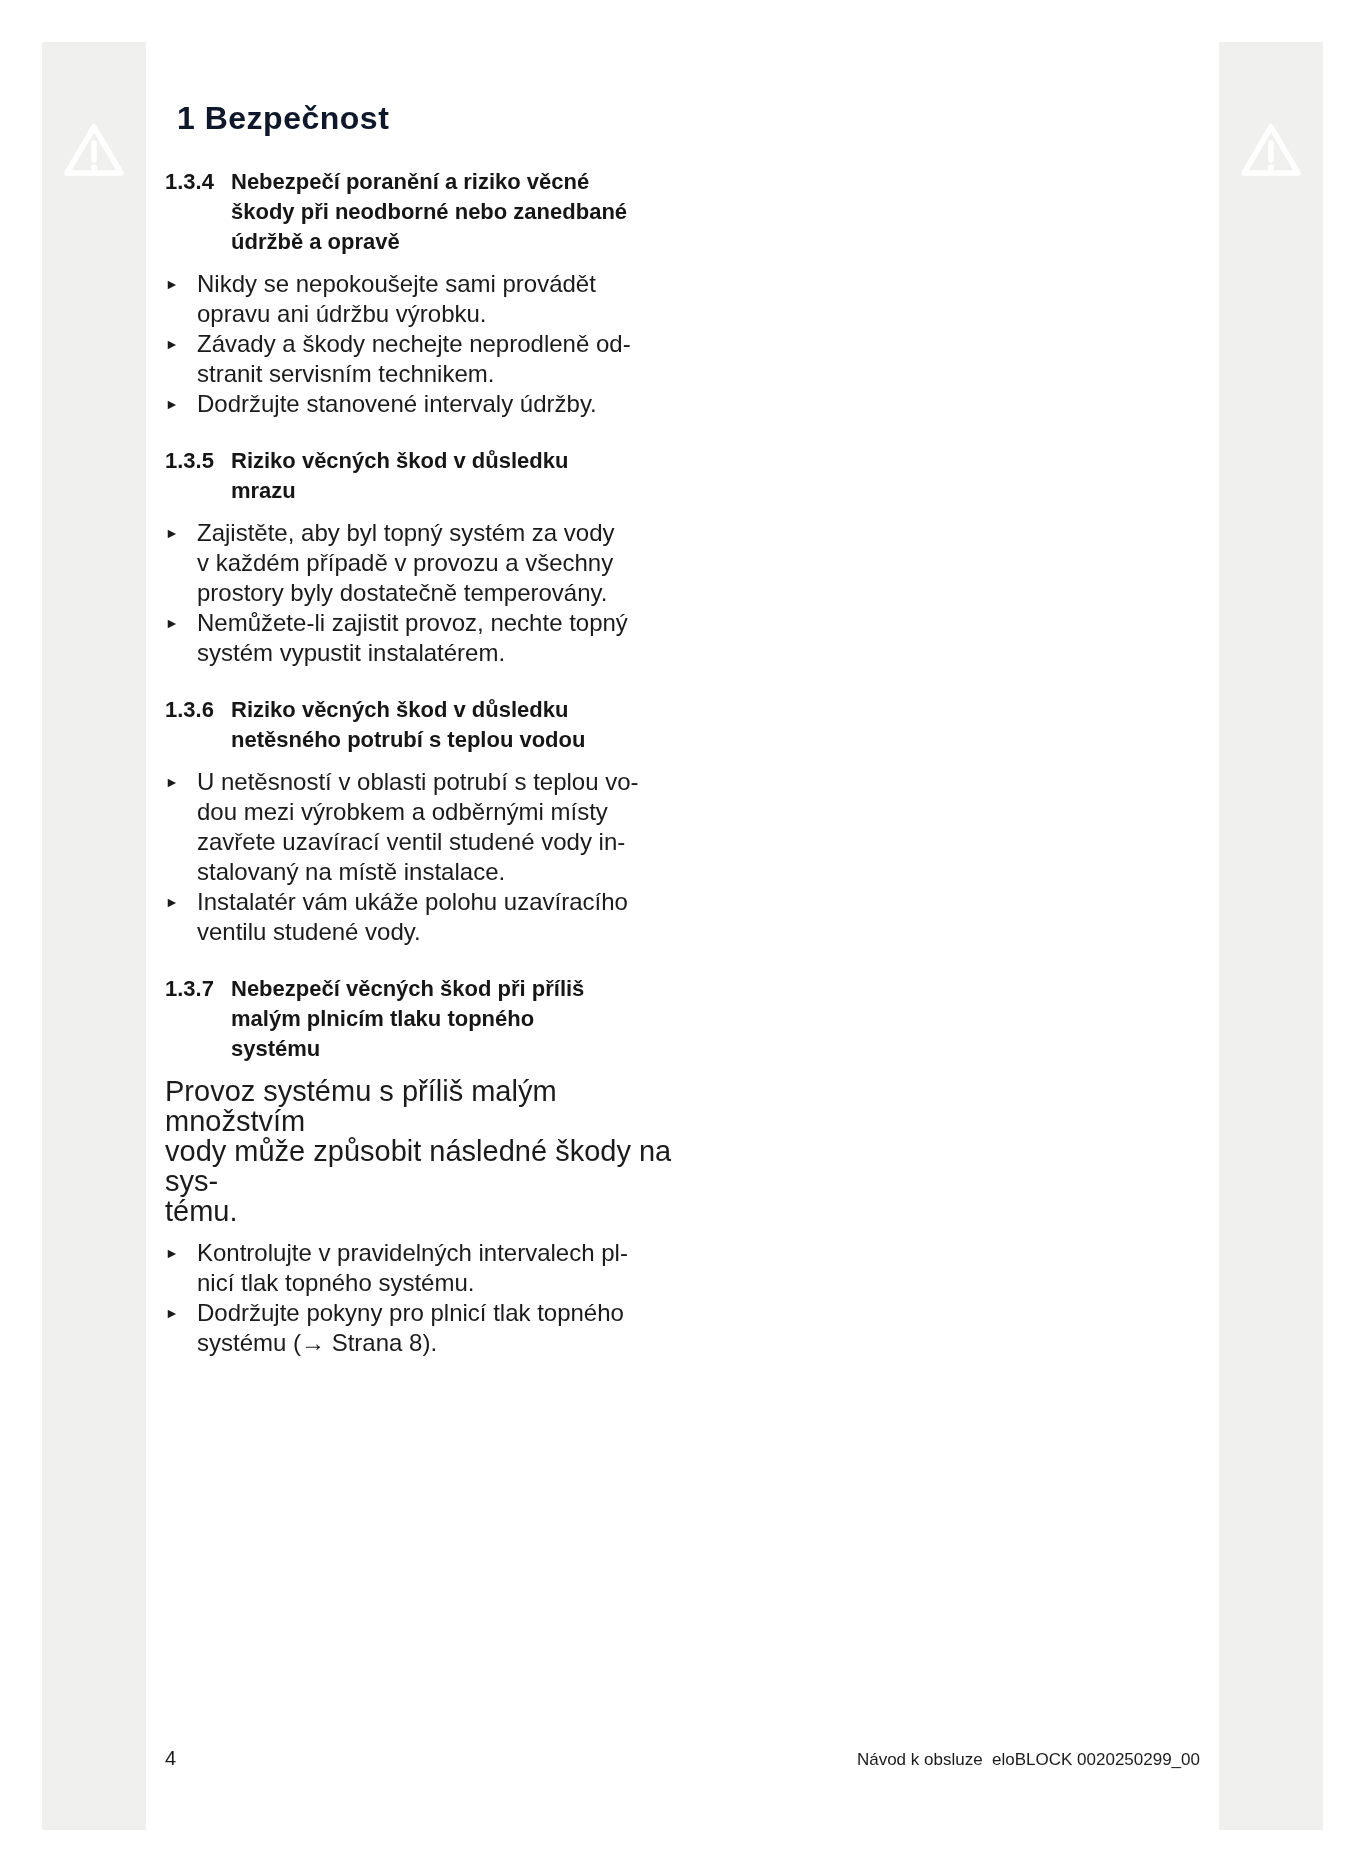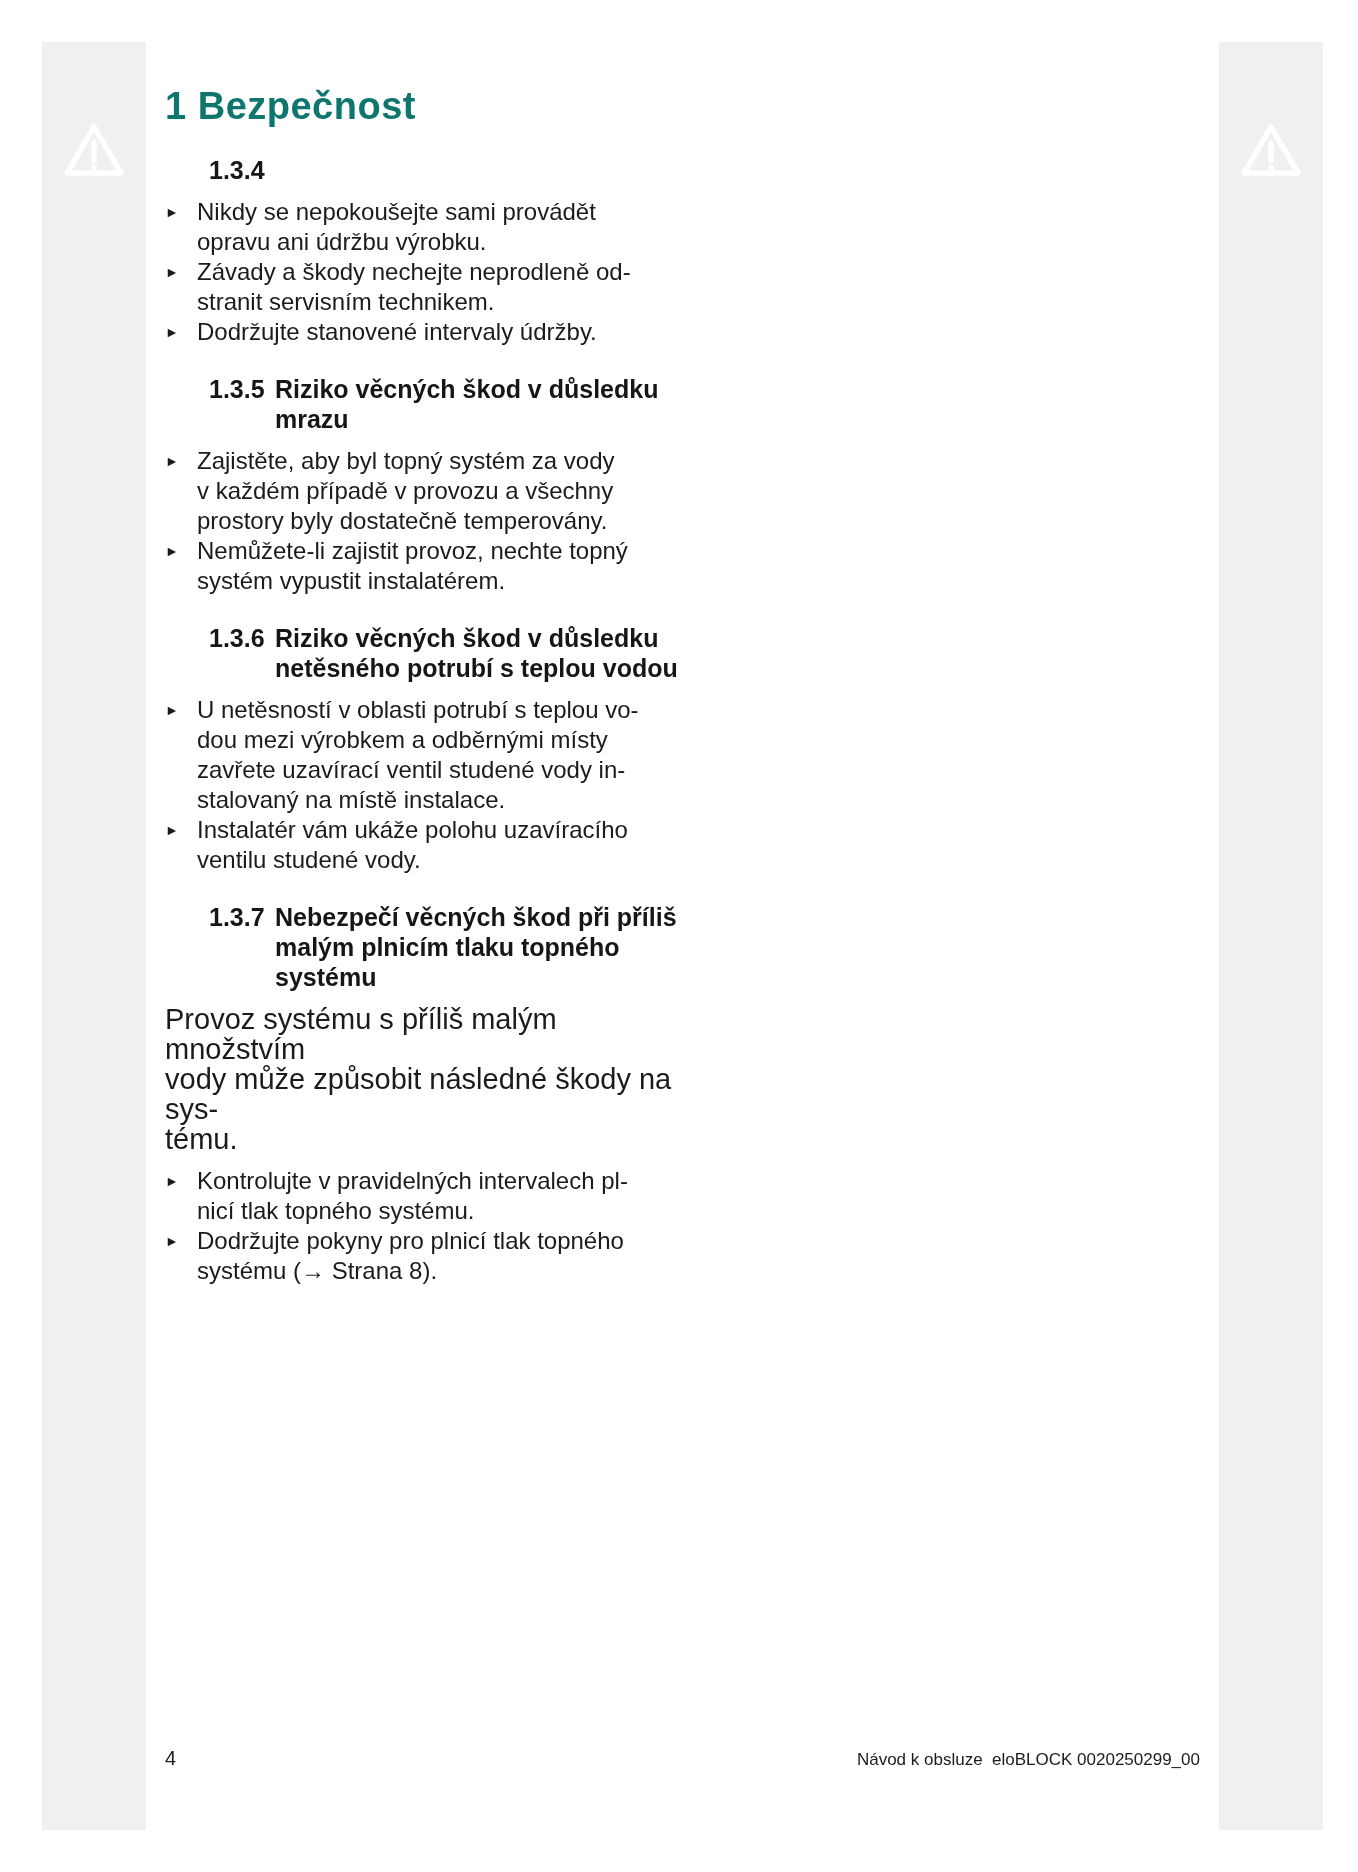--- a/index.html
+++ b/index.html
@@ -38,36 +38,35 @@
     height: 56px;
   }
   
   .content {
     position: absolute;
     left: 165px;
     top: 88px;
     width: 520px;
   }
   .doc-header {
-    margin: 0;
-    font-size: 38px;
+    margin: 12px;
+    font-size: 32px;
     line-height: 36px;
     font-weight: 700;
-    color: #0f766e;
+    color: #0f172a;
     letter-spacing: 0.5px;
   }
   .section { margin-top: 27px; }
   .section:first-of-type { margin-top: 31px; }
   .sec-head {
     display: flex;
-    font-size: 25px;
+    font-size: 22px;
     line-height: 30px;
     font-weight: 700;
     color: #161616;
-    margin-left: 44px;
   }
   .sec-num {
     flex: none;
     width: 66px;
   }
   .sec-title { white-space: pre-line; }
   .intro {
     margin: 12px 0 0 0;
     font-size: 29px;
     line-height: 30px;
@@ -134,20 +133,23 @@
       <circle cx="32" cy="45.5" r="3.1" fill="#ffffff"></circle>
     </svg>
   </div>
 
   <div class="content">
     <h1 class="doc-header">1 Bezpečnost</h1>
     <div id="sections">
   <section class="section">
     <div class="sec-head">
       <span class="sec-num">1.3.4</span>
+      <span class="sec-title">Nebezpečí poranění a riziko věcné
+škody při neodborné nebo zanedbané
+údržbě a opravě</span>
     </div>
 
     <ul class="bullets">
   <li class="bullet">
     <span class="arrow">►</span>
     <span class="bullet-text">Nikdy se nepokoušejte sami provádět
 opravu ani údržbu výrobku.</span>
   </li>
 
   <li class="bullet">

